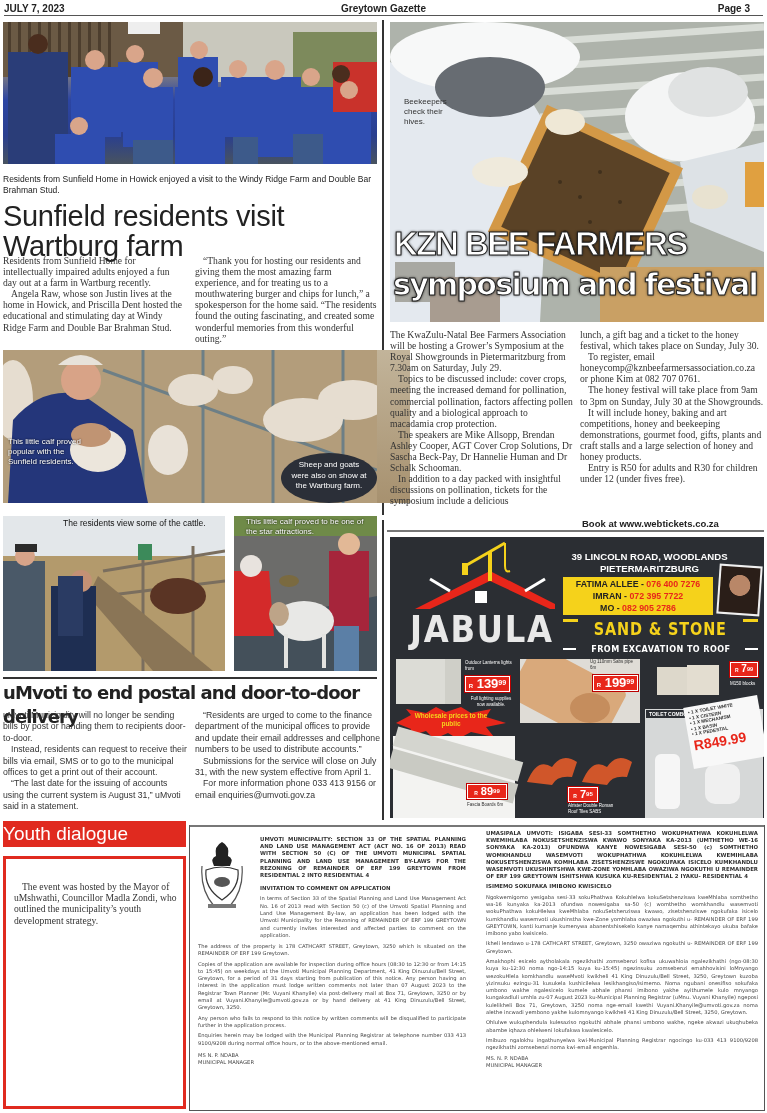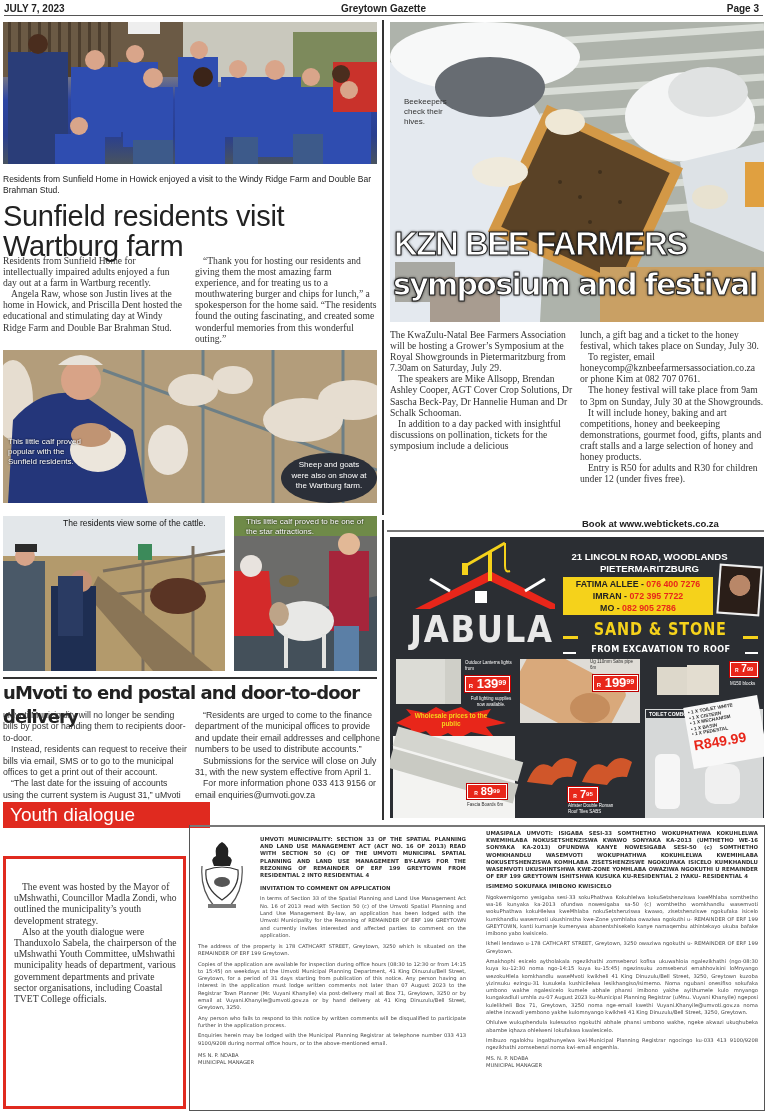--- a/index.html
+++ b/index.html
@@ -2,21 +2,21 @@
 <html><head>
 <meta charset="utf-8">
 <style>
 *{box-sizing:border-box;margin:0;padding:0}
 html,body{width:767px;height:1113px;background:#fff;overflow:hidden}
 body{position:relative;font-family:"Liberation Serif",serif;color:#222}
 .abs{position:absolute}
 .hdr{left:4px;top:2px;width:759px;height:14px;border-bottom:1.5px solid #555;font-family:"Liberation Sans",sans-serif;font-weight:bold;font-size:10px;color:#222}
 .hdr .l{position:absolute;left:0;top:1px}
 .hdr .c{position:absolute;left:0;width:100%;text-align:center;top:1px}
-.hdr .r{position:absolute;right:4px;top:1px}
+.hdr .r{position:absolute;right:13px;top:1px}
 .vrule{background:#333;width:1.5px}
 .photo{overflow:hidden}
 .cap{font-family:"Liberation Sans",sans-serif;font-size:8.5px;line-height:11px;color:#222}
 .body{font-size:9.6px;line-height:11.1px;color:#333;text-align:left}
 .body p{text-indent:8px}
 .body p.first{text-indent:0}
 .sans-body{font-family:"Liberation Sans",sans-serif;font-size:8.7px;line-height:11.4px;color:#333}
 .sans-body p{text-indent:8px}
 .sans-body p.first{text-indent:0}
 .ovl{font-family:"Liberation Sans",sans-serif;font-size:8px;line-height:10px;color:#fff;text-shadow:0 0 2px #000}
@@ -97,21 +97,21 @@
 <div class="abs cap" style="left:3px;top:174px;width:374px">Residents from Sunfield Home in Howick enjoyed a visit to the Windy Ridge Farm and Double Bar Brahman Stud.</div>
 <div class="abs" style="left:3px;top:201px;width:374px;font-family:'Liberation Sans',sans-serif;font-size:29px;line-height:30px;color:#222;letter-spacing:-0.3px">Sunfield residents visit Wartburg farm</div>
 <div class="abs body" style="left:3px;top:255px;width:180px">
   <p class="first">Residents from Sunfield Home for intellectually impaired adults enjoyed a fun day out at a farm in Wartburg recently.</p>
   <p>Angela Raw, whose son Justin lives at the home in Howick, and Priscilla Dent hosted the educational and stimulating day at Windy Ridge Farm and Double Bar Brahman Stud.</p>
 </div>
 <div class="abs body" style="left:195px;top:255px;width:183px">
   <p>“Thank you for hosting our residents and giving them the most amazing farm experience, and for treating us to a mouthwatering burger and chips for lunch,” a spokesperson for the home said. “The residents found the outing fascinating, and created some wonderful memories from this wonderful outing.”</p>
 </div>
 
-<div class="abs photo" style="left:3px;top:350px;width:374px;height:153px;background:linear-gradient(180deg,#c2b49a,#a7916f)">
+<div class="abs photo" style="left:3px;top:350px;width:407px;height:153px;background:linear-gradient(180deg,#c2b49a,#a7916f)">
   <svg width="374" height="153">
     <rect x="0" y="0" width="374" height="153" fill="#b39d7b"></rect>
     <g stroke="#6d7f86" stroke-width="3">
         <line x1="100" y1="20" x2="374" y2="120"></line>
         <line x1="140" y1="0" x2="140" y2="153"></line>
         <line x1="200" y1="0" x2="200" y2="153"></line>
         <line x1="270" y1="0" x2="270" y2="153"></line>
         <line x1="340" y1="0" x2="340" y2="153"></line>
       </g>
     <g fill="#e6ddd0">
@@ -229,20 +229,21 @@
     <rect x="40" y="255" width="70" height="45" fill="#a89c90"></rect>
     <rect x="210" y="245" width="164" height="55" fill="#c9a064"></rect>
   </svg>
   <div class="abs" style="left:14px;top:75px;width:45px;font-family:'Liberation Sans',sans-serif;font-size:8px;line-height:10px;color:#333">Beekeepers check their hives.</div>
   <div class="abs" style="left:4px;top:202px;width:370px;font-family:Liberation Sans, sans-serif;font-weight:bold;font-size:33px;line-height:40px;color:#fff;letter-spacing:-1.5px;-webkit-text-stroke:1px #222;text-shadow:0 0 3px #000">KZN BEE FARMERS</div>
   <div class="abs" style="left:3px;top:243px;width:370px;font-family:'DejaVu Sans',sans-serif;font-weight:bold;font-size:30px;line-height:40px;color:#fff;letter-spacing:-1.7px;-webkit-text-stroke:1px #222;text-shadow:0 0 3px #000">symposium and festival</div>
 </div>
 
 <div class="abs body" style="left:390px;top:329px;width:183px">
   <p class="first">The KwaZulu-Natal Bee Farmers Association will be hosting a Grower’s Symposium at the Royal Showgrounds in Pietermaritzburg from 7.30am on Saturday, July 29.</p>
+  <p>Topics to be discussed include: cover crops, meeting the increased demand for pollination, commercial pollination, factors affecting pollen quality and a biological approach to macadamia crop protection.</p>
   <p>The speakers are Mike Allsopp, Brendan Ashley Cooper, AGT Cover Crop Solutions, Dr Sascha Beck-Pay, Dr Hannelie Human and Dr Schalk Schooman.</p>
   <p>In addition to a day packed with insightful discussions on pollination, tickets for the symposium include a delicious</p>
 </div>
 <div class="abs body" style="left:580px;top:329px;width:184px">
   <p class="first">lunch, a gift bag and a ticket to the honey festival, which takes place on Sunday, July 30.</p>
   <p>To register, email honeycomp@kznbeefarmersassociation.co.za or phone Kim at 082 707 0761.</p>
   <p>The honey festival will take place from 9am to 3pm on Sunday, July 30 at the Showgrounds.</p>
   <p>It will include honey, baking and art competitions, honey and beekeeping demonstrations, gourmet food, gifts, plants and craft stalls and a large selection of honey and honey products.</p>
   <p>Entry is R50 for adults and R30 for children under 12 (under fives free).</p>
 </div>
@@ -258,37 +259,37 @@
     <rect x="52" y="22" width="6" height="12" fill="#f5d21b"></rect>
     <path d="M95 2 L95 25 Q95 32 100 30" stroke="#f5d21b" stroke-width="2" fill="none"></path>
     <rect x="65" y="50" width="12" height="12" fill="#fff"></rect>
     <g stroke="#fff" stroke-width="3">
         <line x1="20" y1="38" x2="40" y2="50"></line>
         <line x1="135" y1="38" x2="115" y2="50"></line>
       </g>
   </svg>
   <div class="abs" style="left:20px;top:71px;width:145px;text-align:center;font-family:'DejaVu Sans',sans-serif;font-size:38px;line-height:42px;color:#e8e8e8;letter-spacing:2px;font-weight:bold;transform:scaleX(0.85);transform-origin:left">JABULA</div>
   <div class="abs" style="left:172px;top:14px;width:175px;text-align:center;font-family:'Liberation Sans',sans-serif;font-weight:bold;font-size:9.6px;line-height:11.5px;color:#fff">
-    <div>21 LINCOLN ROAD, WOODLANDS</div>
+    <div>39 LINCOLN ROAD, WOODLANDS</div>
     <div>PIETERMARITZBURG</div>
   </div>
   <div class="abs" style="left:173px;top:40px;width:150px;height:38px;background:#f5d21b;font-family:'Liberation Sans',sans-serif;font-weight:bold;font-size:8.8px;line-height:12px;text-align:center;padding-top:1px">
     <div><span style="color:#222">FATIMA ALLEE - </span><span style="color:#e8261a">076 400 7276</span></div>
     <div><span style="color:#222">IMRAN - </span><span style="color:#e8261a">072 395 7722</span></div>
     <div><span style="color:#222">MO - </span><span style="color:#e8261a">082 905 2786</span></div>
   </div>
   <div class="abs" style="left:328px;top:28px;width:43px;height:50px;background:#f0f0f0;transform:rotate(4deg);padding:2px">
     <div style="width:100%;height:100%;background:radial-gradient(circle at 50% 40%,#b98768 30%,#2a1e18 32%)"></div>
   </div>
-  <div class="abs" style="left:173px;top:82px;width:195px;display:flex;align-items:flex-end;gap:4px">
+  <div class="abs" style="left:173px;top:82px;width:195px;display:flex;align-items:flex-start;gap:4px">
     <span style="flex:1;height:3px;background:#f5d21b"></span>
     <span style="font-family:'DejaVu Sans',sans-serif;font-weight:bold;font-size:17px;color:#f5d21b;letter-spacing:1px;transform:scaleX(.85)">SAND &amp; STONE</span>
     <span style="flex:1;height:3px;background:#f5d21b"></span>
   </div>
-  <div class="abs" style="left:173px;top:106px;width:195px;display:flex;align-items:flex-end;gap:3px">
+  <div class="abs" style="left:173px;top:106px;width:195px;display:flex;align-items:center;gap:3px">
     <span style="flex:1;height:2px;background:#fff"></span>
     <span style="font-family:'DejaVu Sans',sans-serif;font-weight:bold;font-size:9.5px;color:#fff;letter-spacing:.5px;transform:scaleX(.85)">FROM EXCAVATION TO ROOF</span>
     <span style="flex:1;height:2px;background:#fff"></span>
   </div>
 
   <div class="abs" style="left:6px;top:122px;width:58px;height:45px;background:#dcdcd6"></div>
   <div class="abs" style="left:55px;top:122px;width:16px;height:45px;background:#cfcfc8"></div>
   <div class="abs tiny" style="left:75px;top:123px;width:50px">Outdoor Lanterns lights from</div>
   <div class="abs price" style="left:75px;top:139px;width:45px;height:16px;font-size:13px;line-height:13px"><span style="font-size:6px">R</span> <span>139</span><sup>99</sup></div>
   <div class="abs tiny" style="left:80px;top:159px;width:42px;text-align:center">Full lighting supplies now available.</div>
@@ -333,25 +334,24 @@
   <div class="abs" style="left:298px;top:164px;width:75px;height:62px;background:#f8f8f8;transform:rotate(-10deg);padding:3px 4px;font-family:'Liberation Sans',sans-serif;font-weight:bold;font-size:4.8px;line-height:5.6px;color:#333">
     <div>• 1 X TOILET WHITE</div>
     <div>• 1 X CISTERN</div>
     <div>• 1 X MECHANISM</div>
     <div>• 1 X BASIN</div>
     <div>• 1 X PEDESTAL</div>
     <div style="font-size:14px;line-height:16px;color:#e8261a">R849.99</div>
   </div>
 </div>
 
-<div class="abs" style="left:3px;top:802px;width:207px;height:26px;background:#e02a1f;color:#fff;font-family:'Liberation Sans',sans-serif;font-size:19px;line-height:26px;padding-left:7px">Youth dialogue</div>
+<div class="abs" style="left:3px;top:821px;width:183px;height:26px;background:#e02a1f;color:#fff;font-family:'Liberation Sans',sans-serif;font-size:19px;line-height:26px;">Youth dialogue</div>
 <div class="abs" style="left:3px;top:856px;width:183px;height:253px;border:3px solid #e02a1f;padding:22px 6px 0 8px">
   <div class="body" style="font-size:9.6px;line-height:11.2px;color:#333">
     <p>The event was hosted by the Mayor of uMshwathi, Councillor Madla Zondi, who outlined the municipality’s youth development strategy.</p>
-    <p>Also at the youth dialogue were Thanduxolo Sabela, the chairperson of the uMshwathi Youth Committee, uMshwathi municipality heads of department, various government departments and private sector organisations, including Coastal TVET College officials.</p>
   </div>
 </div>
 
 <div class="abs" style="left:189px;top:825px;width:576px;height:286px;border:1.5px solid #555">
   <div class="abs" style="left:0;top:-1px;width:100%;height:2px;background:#777"></div>
 
   <svg class="abs" style="left:10px;top:14px" width="45" height="72">
     <path d="M22 2 Q30 6 28 16 Q34 18 30 26 L14 26 Q10 18 16 16 Q14 6 22 2Z" fill="#222"></path>
     <path d="M6 30 Q22 24 38 30 Q40 48 22 60 Q4 48 6 30Z" fill="#fff" stroke="#333" stroke-width="1.2"></path>
     <ellipse cx="22" cy="42" rx="8" ry="5" fill="#555"></ellipse>

